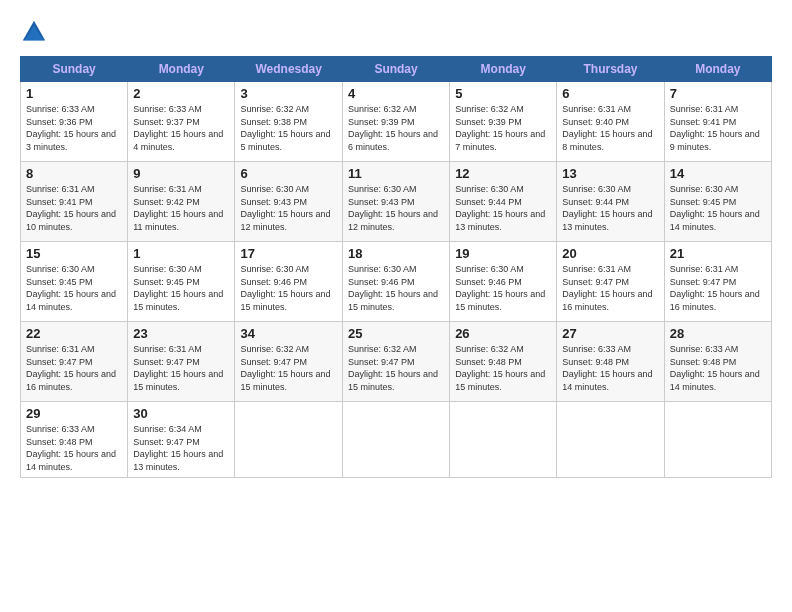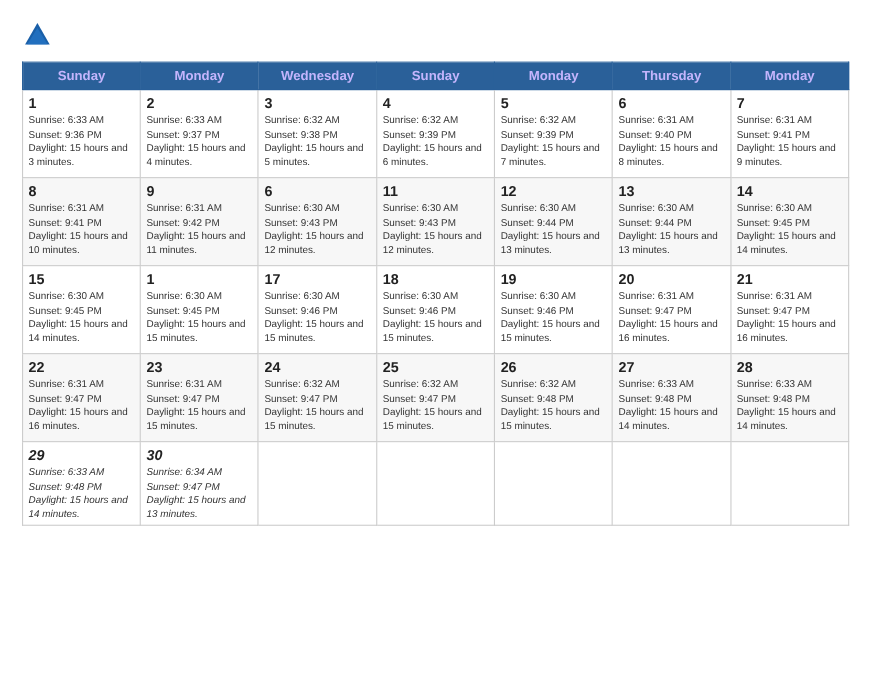--- a/index.html
+++ b/index.html
@@ -78,21 +78,20 @@
       padding: 4px 5px;
       border: 1px solid #ccc;
       font-size: 9.5px;
       color: #333;
       width: 108px;
       height: 80px;
       background: #fff;
     }
     .calendar tr:last-child td {
       height: 70px;
-      font-style: italic;
     }
     .day-num {
       font-size: 13px;
       font-weight: bold;
       color: #222;
       display: block;
       margin-bottom: 2px;
     }
     .cell-text {
       font-size: 9px;
@@ -325,21 +324,21 @@
         </td>
           <td>
           <span class="day-num">23</span>
           <div class="cell-text">
             Sunrise: 6:31 AM<br>
             Sunset: 9:47 PM<br>
             Daylight: 15 hours and 15 minutes.
           </div>
         </td>
           <td>
-          <span class="day-num">24</span>
+          <span class="day-num">34</span>
           <div class="cell-text">
             Sunrise: 6:32 AM<br>
             Sunset: 9:47 PM<br>
             Daylight: 15 hours and 15 minutes.
           </div>
         </td>
           <td>
           <span class="day-num">25</span>
           <div class="cell-text">
             Sunrise: 6:32 AM<br>

